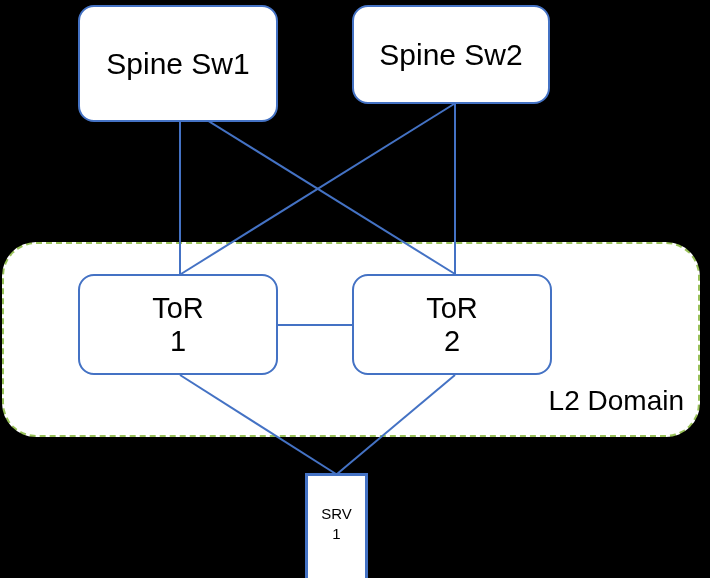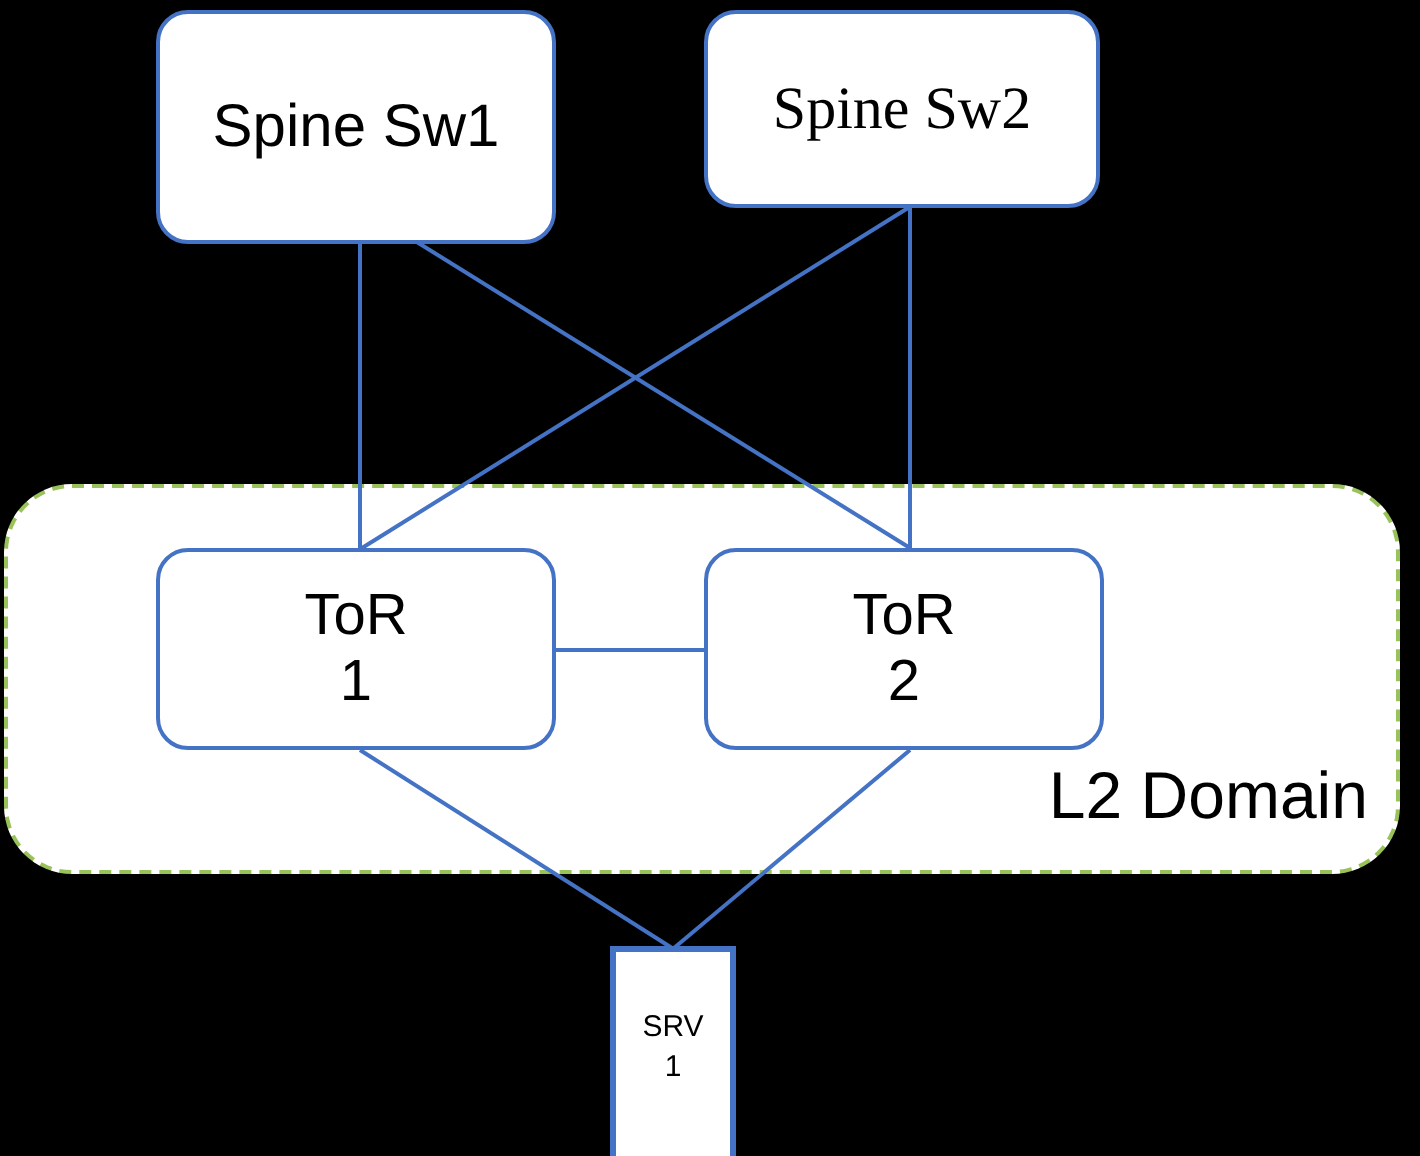--- a/index.html
+++ b/index.html
@@ -33,21 +33,21 @@
     height: 195px;
     background: #ffffff;
     border: 2px dashed #9ac25a;
     border-radius: 34px;
     box-sizing: border-box;
   }
   .zone-label {
     position: absolute;
     right: 14px;
     bottom: 18px;
-    font-size: 33px;
+    font-size: 28px;
     color: #000000;
     white-space: nowrap;
   }
 
   
   .node {
     position: absolute;
     background: #ffffff;
     border: 2px solid #4472c4;
     border-radius: 16px;
@@ -64,21 +64,21 @@
   }
   .node.tor {
     font-size: 29px;
   }
   .node-line {
     display: block;
     text-align: center;
   }
 
   #spine1 { left: 78px;  top: 5px;   width: 200px; height: 117px; }
-  #spine2 { left: 352px; top: 5px;   width: 198px; height: 99px; font-family: Liberation Serif, serif; }
+  #spine2 { left: 352px; top: 5px;   width: 198px; height: 99px; }
   #tor1   { left: 78px;  top: 274px; width: 200px; height: 101px; }
   #tor2   { left: 352px; top: 274px; width: 200px; height: 101px; }
 
   
   .server {
     position: absolute;
     left: 305px;
     top: 473px;
     width: 63px;
     height: 108px;

